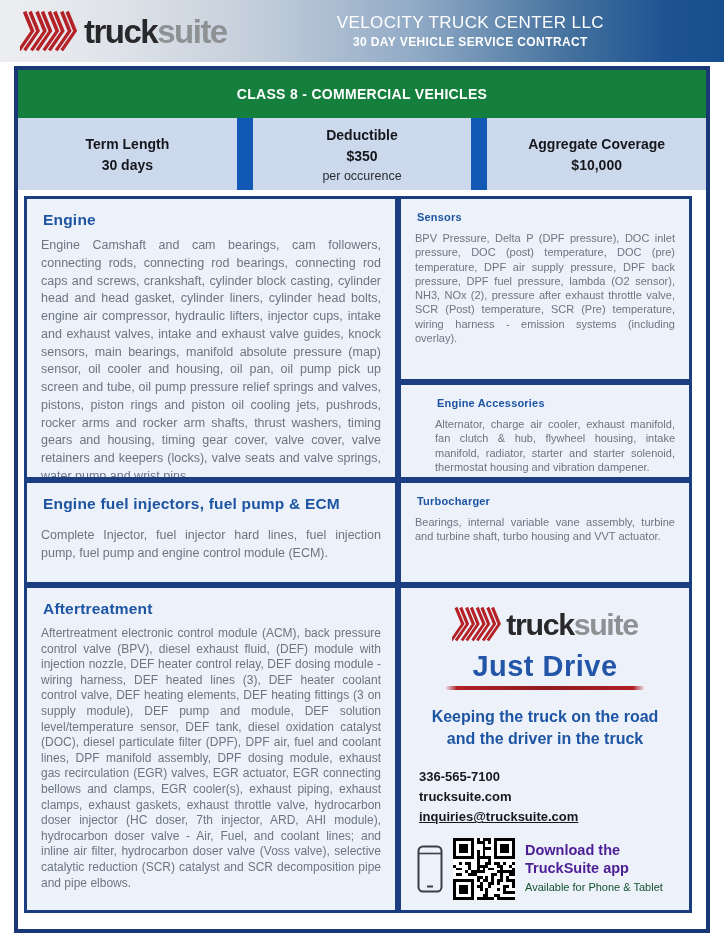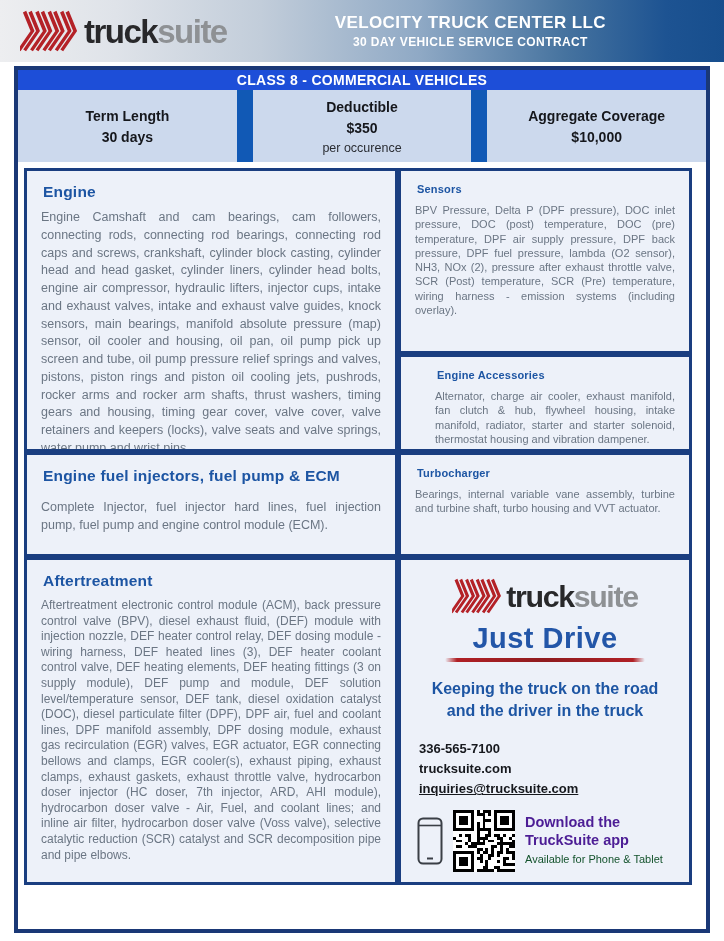--- a/index.html
+++ b/index.html
@@ -11,29 +11,29 @@
   
   .hdr {
     height:62px; width:724px; display:flex; align-items:center;
     background:linear-gradient(90deg,#edeef0 0%,#dfe3e9 16%,#c2cdda 36%,#8fa9c5 58%,#46739f 78%,#1d5392 92%,#174e8d 100%);
   }
   .logo { display:flex; align-items:center; margin-left:20px; gap:6px; }
   .logotext { font-weight:bold; font-size:33px; letter-spacing:-1.5px; line-height:1; }
   .lt1 { color:#28282a; }
   .lt2 { color:#8e9194; }
   .hdr-right { flex:1; text-align:center; color:#ffffff; padding-right:10px; }
-  .hdr-title { font-size:17px; font-weight:bold; letter-spacing:.4px; }
+  .hdr-title { font-size:17px; font-weight:normal; letter-spacing:.4px; }
   .hdr-sub { font-size:12px; font-weight:bold; letter-spacing:.4px; margin-top:2px; }
   
   .frame {
     position:absolute; left:14px; top:66px; width:696px; height:867px;
     border:4px solid #1a3876; background:#ffffff;
   }
   .banner {
-    height:20px; background:#1d4ed8; color:#ffffff; font-weight:bold;
+    height:48px; background:#15803d; color:#ffffff; font-weight:bold;
     font-size:14px; letter-spacing:.3px; display:flex; align-items:center; justify-content:center;
   }
   .cells {
     height:72px; background:#1159b5; display:grid;
     grid-template-columns:1fr 1fr 1fr; column-gap:16px;
   }
   .cell {
     background:#ccd9ed; display:flex; flex-direction:column; align-items:center;
     justify-content:center; color:#15171c; text-align:center; padding-top:2px;
   }

